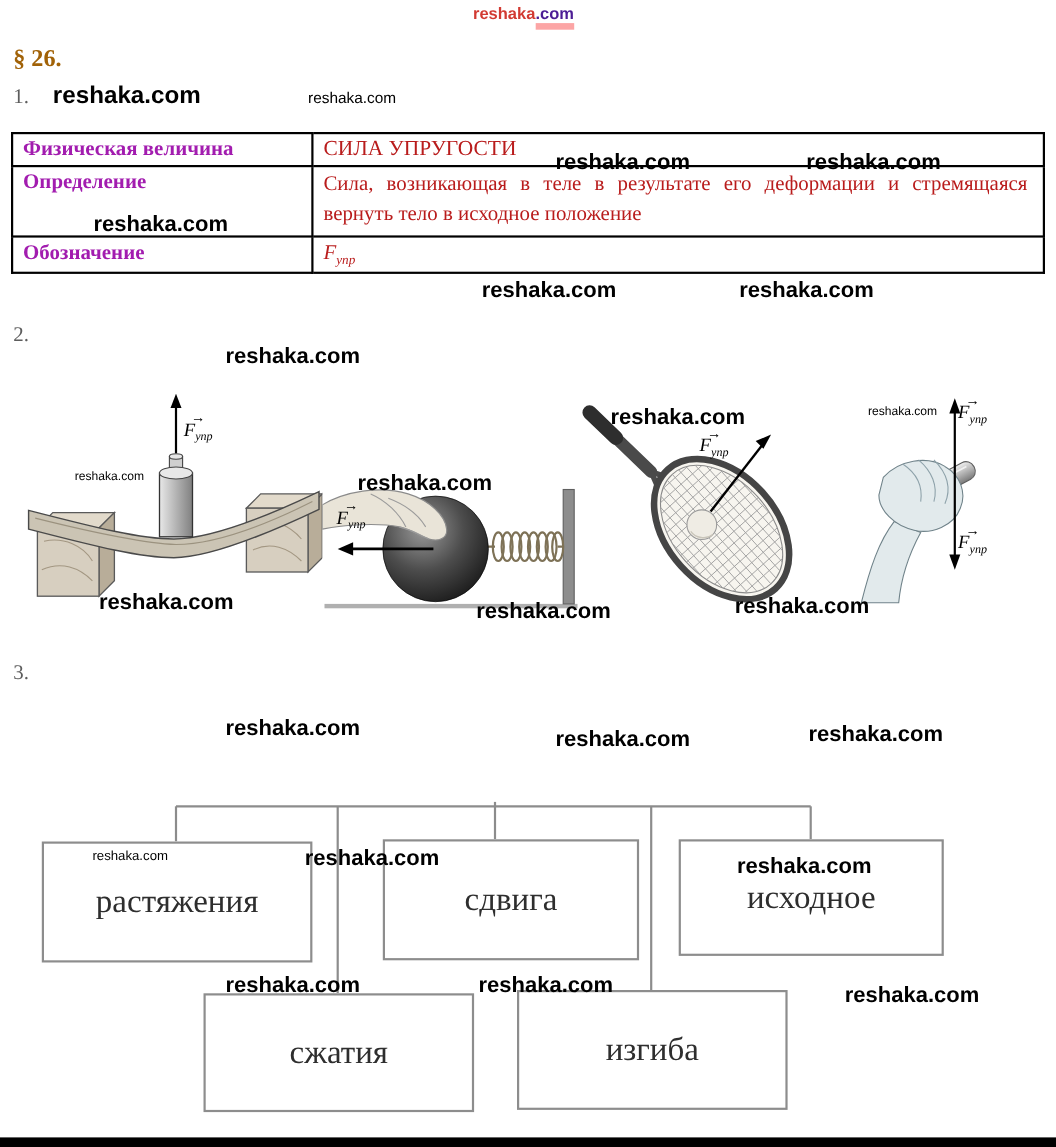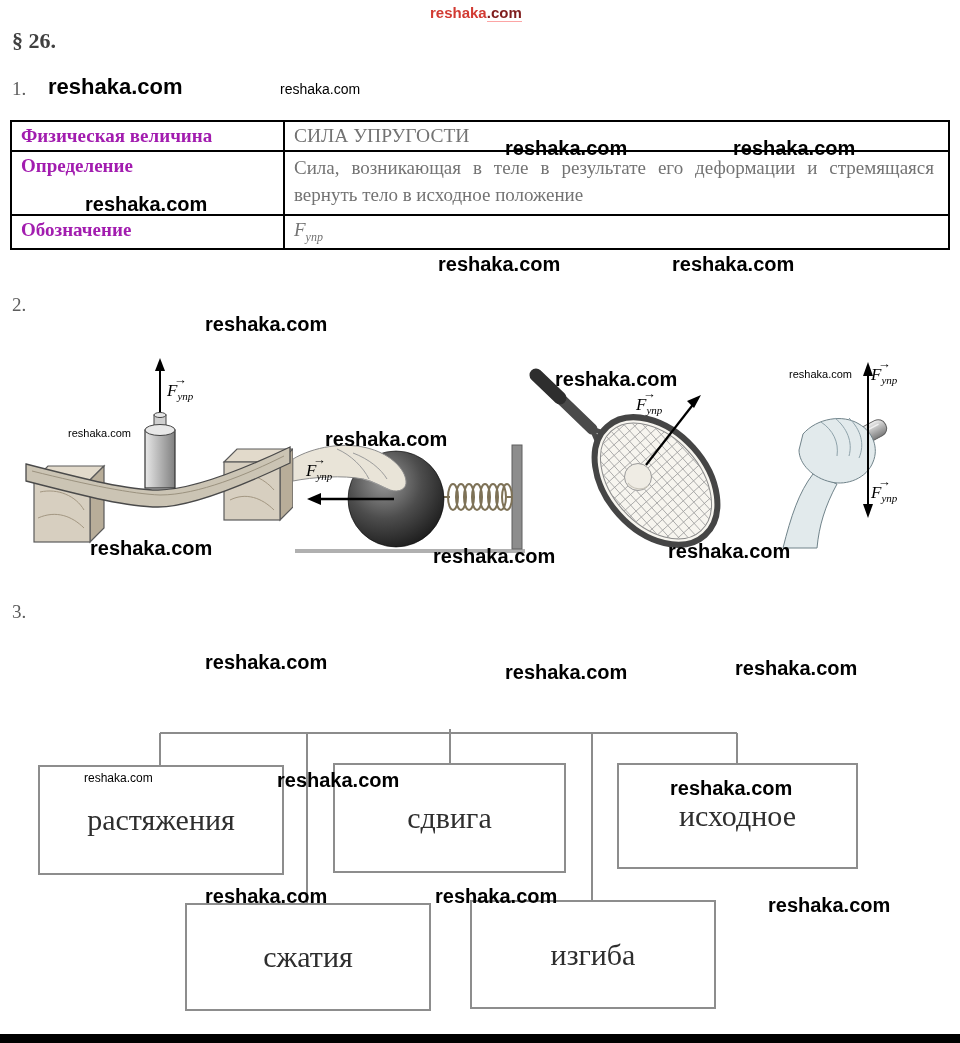--- a/index.html
+++ b/index.html
@@ -14,29 +14,29 @@
     font-weight:700; font-size:20px; color:#000; white-space:nowrap;
   }
   .wm.sm { font-weight:400; font-size:11px; }
   .wm.md { font-weight:400; font-size:14px; }
   .logo-wm {
     position:absolute; left:430px; top:4px;
     font-family:"Liberation Sans","DejaVu Sans",sans-serif; font-weight:700; font-size:15px;
     white-space:nowrap;
   }
   .logo-red { color:#d23a32; }
-  .logo-blue { color:#7f1d1d; border-bottom:1px solid #fca5a5; }
-  
-  .sec-head { position:absolute; left:12px; top:28px; font-weight:700; font-size:22px; color:#404040; }
+  .logo-blue { color:#4c1d95; border-bottom:6px solid #fca5a5; }
+  
+  .sec-head { position:absolute; left:12px; top:40px; font-weight:700; font-size:22px; color:#a16207; }
   .item-num { position:absolute; font-size:19px; color:#5d5d5d; }
   
   table.def { position:absolute; left:10px; top:120px; width:940px; border-collapse:collapse; table-layout:fixed; }
   table.def td { border:2px solid #000; padding:3px 9px; vertical-align:top; background:#fff; }
   td.lbl { width:273px; font-weight:700; font-size:19px; color:#a21caf; }
-  td.val { font-size:19.5px; color:#737373; }
+  td.val { font-size:19.5px; color:#b91c1c; }
   td.val.justify { text-align:justify; line-height:1.4; font-size:19px; padding-right:14px; }
   .tbl-sym { font-style:italic; font-size:19px; }
   .tbl-sym sub { font-size:12px; font-style:italic; }
   
   .fvec {
     position:absolute; display:inline-flex; flex-direction:column; align-items:center;
     line-height:1; font-family:"Liberation Serif","DejaVu Serif",serif; color:#000; z-index:6;
   }
   .fvec .arr { font-size:13px; line-height:0.55; margin-bottom:-1px; }
   .fvec .sym { font-style:italic; font-size:17px; }
@@ -251,21 +251,21 @@
       <path d="M160,733 H737"></path>
       <path d="M160,733 V765"></path>
       <path d="M307,733 V903"></path>
       <path d="M450,729 V763"></path>
       <path d="M592,733 V900"></path>
       <path d="M737,733 V763"></path>
     </g>
   </svg>
 
   <div class="flow-box" style="left:38px;top:765px;width:246px;height:110px;">растяжения</div>
-  <div class="flow-box" style="left:333px;top:763px;width:233px;height:110px;">сдвига</div>
+  <div class="flow-box" style="left:348px;top:763px;width:233px;height:110px;">сдвига</div>
   <div class="flow-box" style="left:617px;top:763px;width:241px;height:106px;">исходное</div>
   <div class="flow-box" style="left:185px;top:903px;width:246px;height:108px;">сжатия</div>
   <div class="flow-box" style="left:470px;top:900px;width:246px;height:109px;">изгиба</div>
 
   <span class="wm" style="left:48px;top:74px;font-size:22px;">reshaka.com</span>
   <span class="wm md" style="left:280px;top:81px;">reshaka.com</span>
   <span class="wm" style="left:505px;top:137px;">reshaka.com</span>
   <span class="wm" style="left:733px;top:137px;">reshaka.com</span>
   <span class="wm" style="left:85px;top:193px;">reshaka.com</span>
   <span class="wm" style="left:438px;top:253px;">reshaka.com</span>

